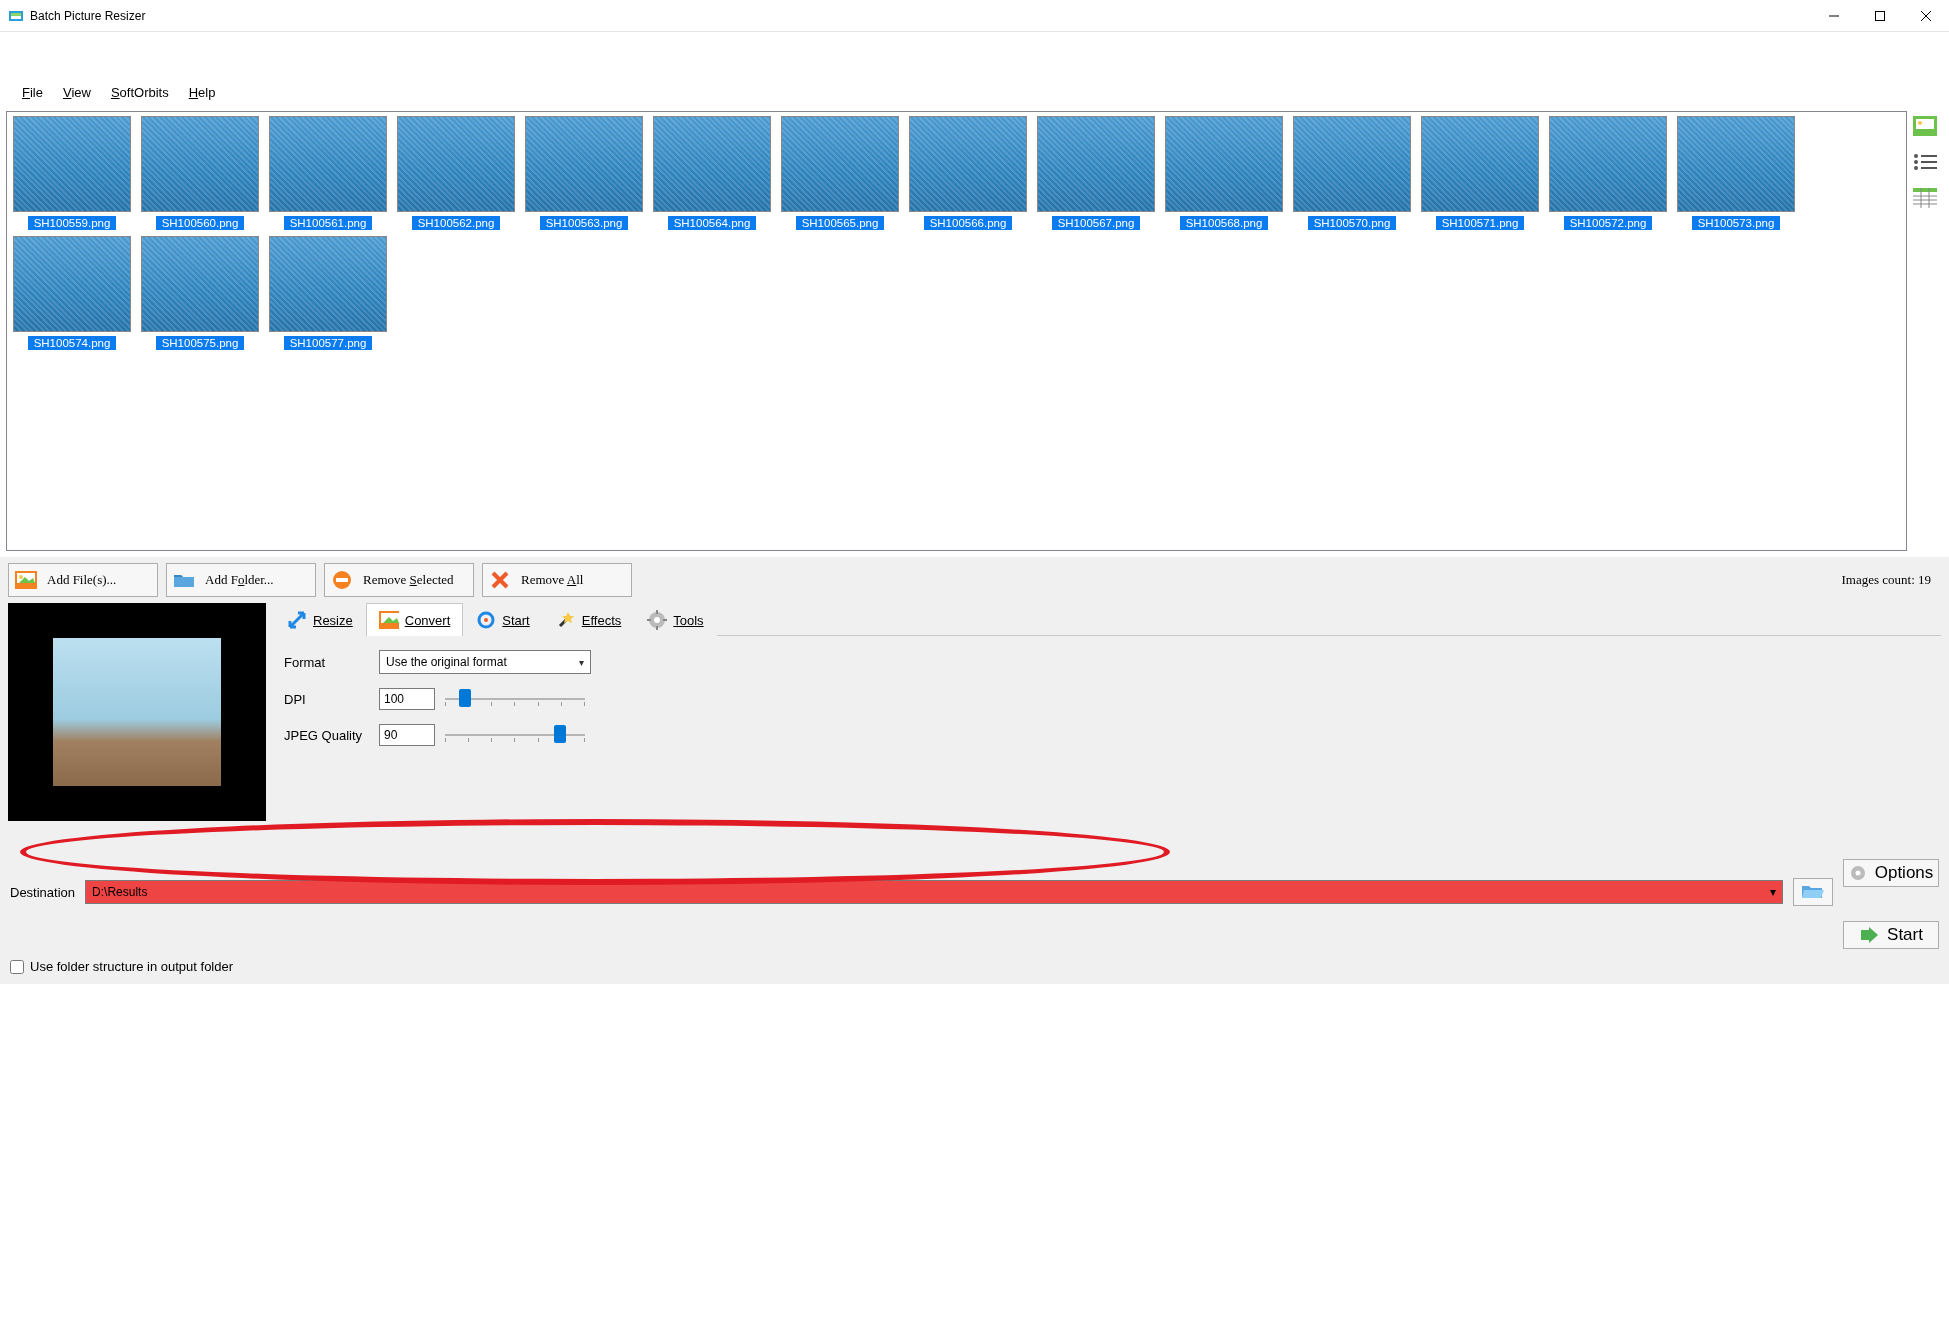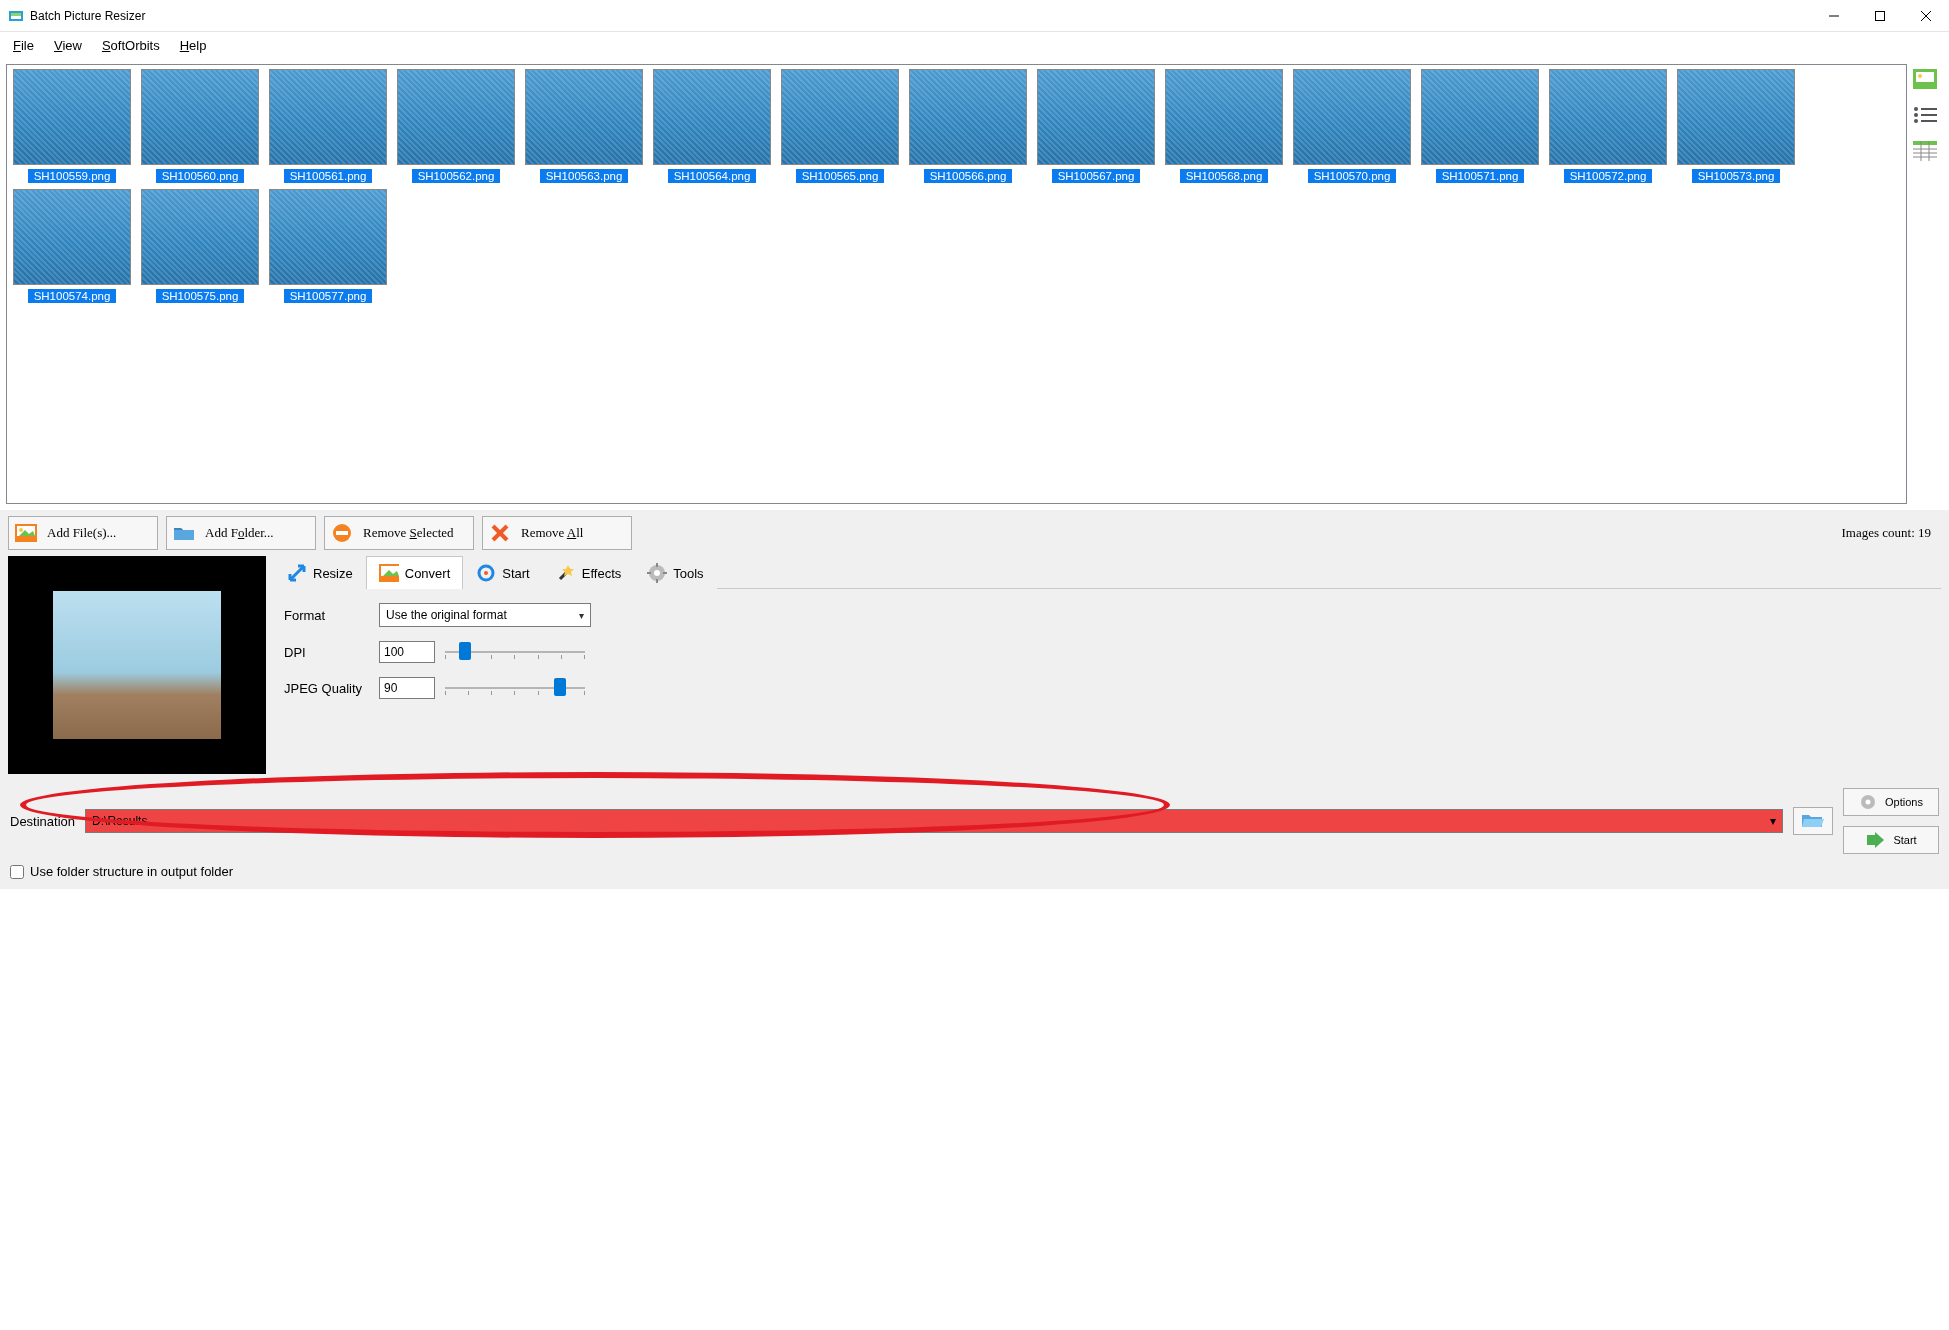--- a/index.html
+++ b/index.html
@@ -6,21 +6,21 @@
 body { font-family: "Segoe UI", Tahoma, sans-serif; font-size: 13px; background: #fff; color: #000; overflow: hidden; }
 
 
 .titlebar { height: 32px; background: #fff; display: flex; align-items: center; padding-left: 8px; border-bottom: 1px solid #e5e5e5; }
 .titlebar-icon { width: 16px; height: 16px; margin-right: 6px; }
 .titlebar-title { font-size: 12px; flex: 1; }
 .titlebar-controls { display: flex; height: 100%; }
 .titlebar-btn { width: 46px; display: flex; align-items: center; justify-content: center; color: #000; }
 
 
-.menubar { height: 26px; display: flex; align-items: center; padding-left: 3px; background: #fff; }
+.menubar { height: 26px; display: flex; align-items: center; padding-left: 12px; background: #fff; margin-top: 47px; }
 .menubar-item { padding: 3px 10px; font-size: 13px; cursor: default; }
 .menubar-item u { text-decoration: underline; }
 
 
 .content-row { display: flex; padding: 6px; }
 .thumb-panel { flex: 1; border: 1px solid #828790; height: 440px; overflow: auto; padding: 4px; background: #fff; }
 .thumb-grid { display: flex; flex-wrap: wrap; gap: 6px; align-content: flex-start; }
 .thumb-item { width: 122px; display: flex; flex-direction: column; align-items: center; }
 .thumb-img { width: 118px; height: 96px; border: 1px solid #888; position: relative; overflow: hidden; }
 .thumb-img::after { content:""; position:absolute; inset:0; background: rgba(30,120,200,0.45); background-image: repeating-linear-gradient(45deg, rgba(255,255,255,0.15) 0 2px, transparent 2px 4px); }
@@ -37,21 +37,21 @@
 .action-btn .icon { width: 22px; height: 22px; display:flex; align-items:center; justify-content:center; }
 .images-count { margin-left: auto; font-size: 13px; padding-right: 10px; }
 
 
 .lower { display: flex; background: #f0f0f0; padding: 0 8px 6px 8px; gap: 8px; }
 .preview { width: 258px; height: 218px; background:#000; position:relative; }
 .preview-inner { position:absolute; left:45px; top:35px; right:45px; bottom:35px; background: linear-gradient(180deg,#bce0f0 0%, #9ccbe0 55%, #a08060 70%, #8a6a4a 100%); }
 
 .tabs-panel { flex:1; display:flex; flex-direction:column; }
 .tabs-strip { display:flex; border-bottom:1px solid #c8c8c8; }
-.tab { display:flex; align-items:center; gap:6px; padding:6px 12px; background:#f0f0f0; cursor:default; border:1px solid transparent; border-bottom:none; margin-bottom:-1px;}
+.tab { display:flex; align-items:center; gap:6px; padding:6px 12px; background:#f0f0f0; cursor:default; border:1px solid transparent; border-bottom:none; margin-bottom:-1px;text-decoration:underline;}
 .tab.active { background:#fff; border-color:#c8c8c8; }
 .tab .icon { width:20px; height:20px; display:flex; align-items:center; justify-content:center; }
 
 .tab-body { background:#f0f0f0; padding:14px 10px; flex:1; }
 .form-row { display:flex; align-items:center; margin-bottom:14px; gap:10px; }
 .form-label { width:85px; font-size:13px; }
 .combo { width:212px; height:24px; border:1px solid #7a7a7a; background:#fff; display:flex; align-items:center; justify-content:space-between; padding:0 6px; font-size:12px;}
 .combo .chev { font-size:10px; color:#333; }
 .num-input { width:56px; height:22px; border:1px solid #7a7a7a; padding:0 4px; font-size:12px; background:#fff; }
 .slider-wrap { position:relative; width:140px; height:20px; }
@@ -59,21 +59,21 @@
 .slider-ticks { position:absolute; left:0; right:0; top:13px; height:6px; display:flex; justify-content:space-between; }
 .slider-ticks span { width:1px; height:4px; background:#999; }
 .slider-thumb { position:absolute; top:0; width:12px; height:18px; background:#0078d7; border-radius:2px; transform:translateX(-50%);}
 
 
 .dest-area { position:relative; padding: 8px 10px 10px 10px; background:#f0f0f0; }
 .dest-row { display:flex; align-items:center; gap:10px; margin-bottom:10px; }
 .dest-label { font-size:13px; }
 .dest-combo { flex:1; height:24px; border:1px solid #7a7a7a; background:#ef4444; display:flex; align-items:center; justify-content:space-between; padding:0 6px; font-size:12px;}
 .browse-btn { width:40px; height:28px; border:1px solid #adadad; background:#f7f7f7; display:flex; align-items:center; justify-content:center;}
-.big-btn { width:96px; height:28px; border:1px solid #adadad; background:#f7f7f7; display:flex; align-items:center; justify-content:center; gap:8px; font-size:11px; }
+.big-btn { width:96px; height:28px; border:1px solid #adadad; background:#f7f7f7; display:flex; align-items:center; justify-content:center; gap:8px; font-size:17px;margin-top:24px; }
 .check-row { display:flex; align-items:center; gap:6px; }
 .check-row input { width:14px; height:14px; }
 .right-btns { display:flex; flex-direction:column; gap:10px; }
 
 
 .annot-ellipse { position:absolute; border:6px solid #e01b24; border-radius:50%; pointer-events:none; }
 
 </style>
 </head>
 <body>

